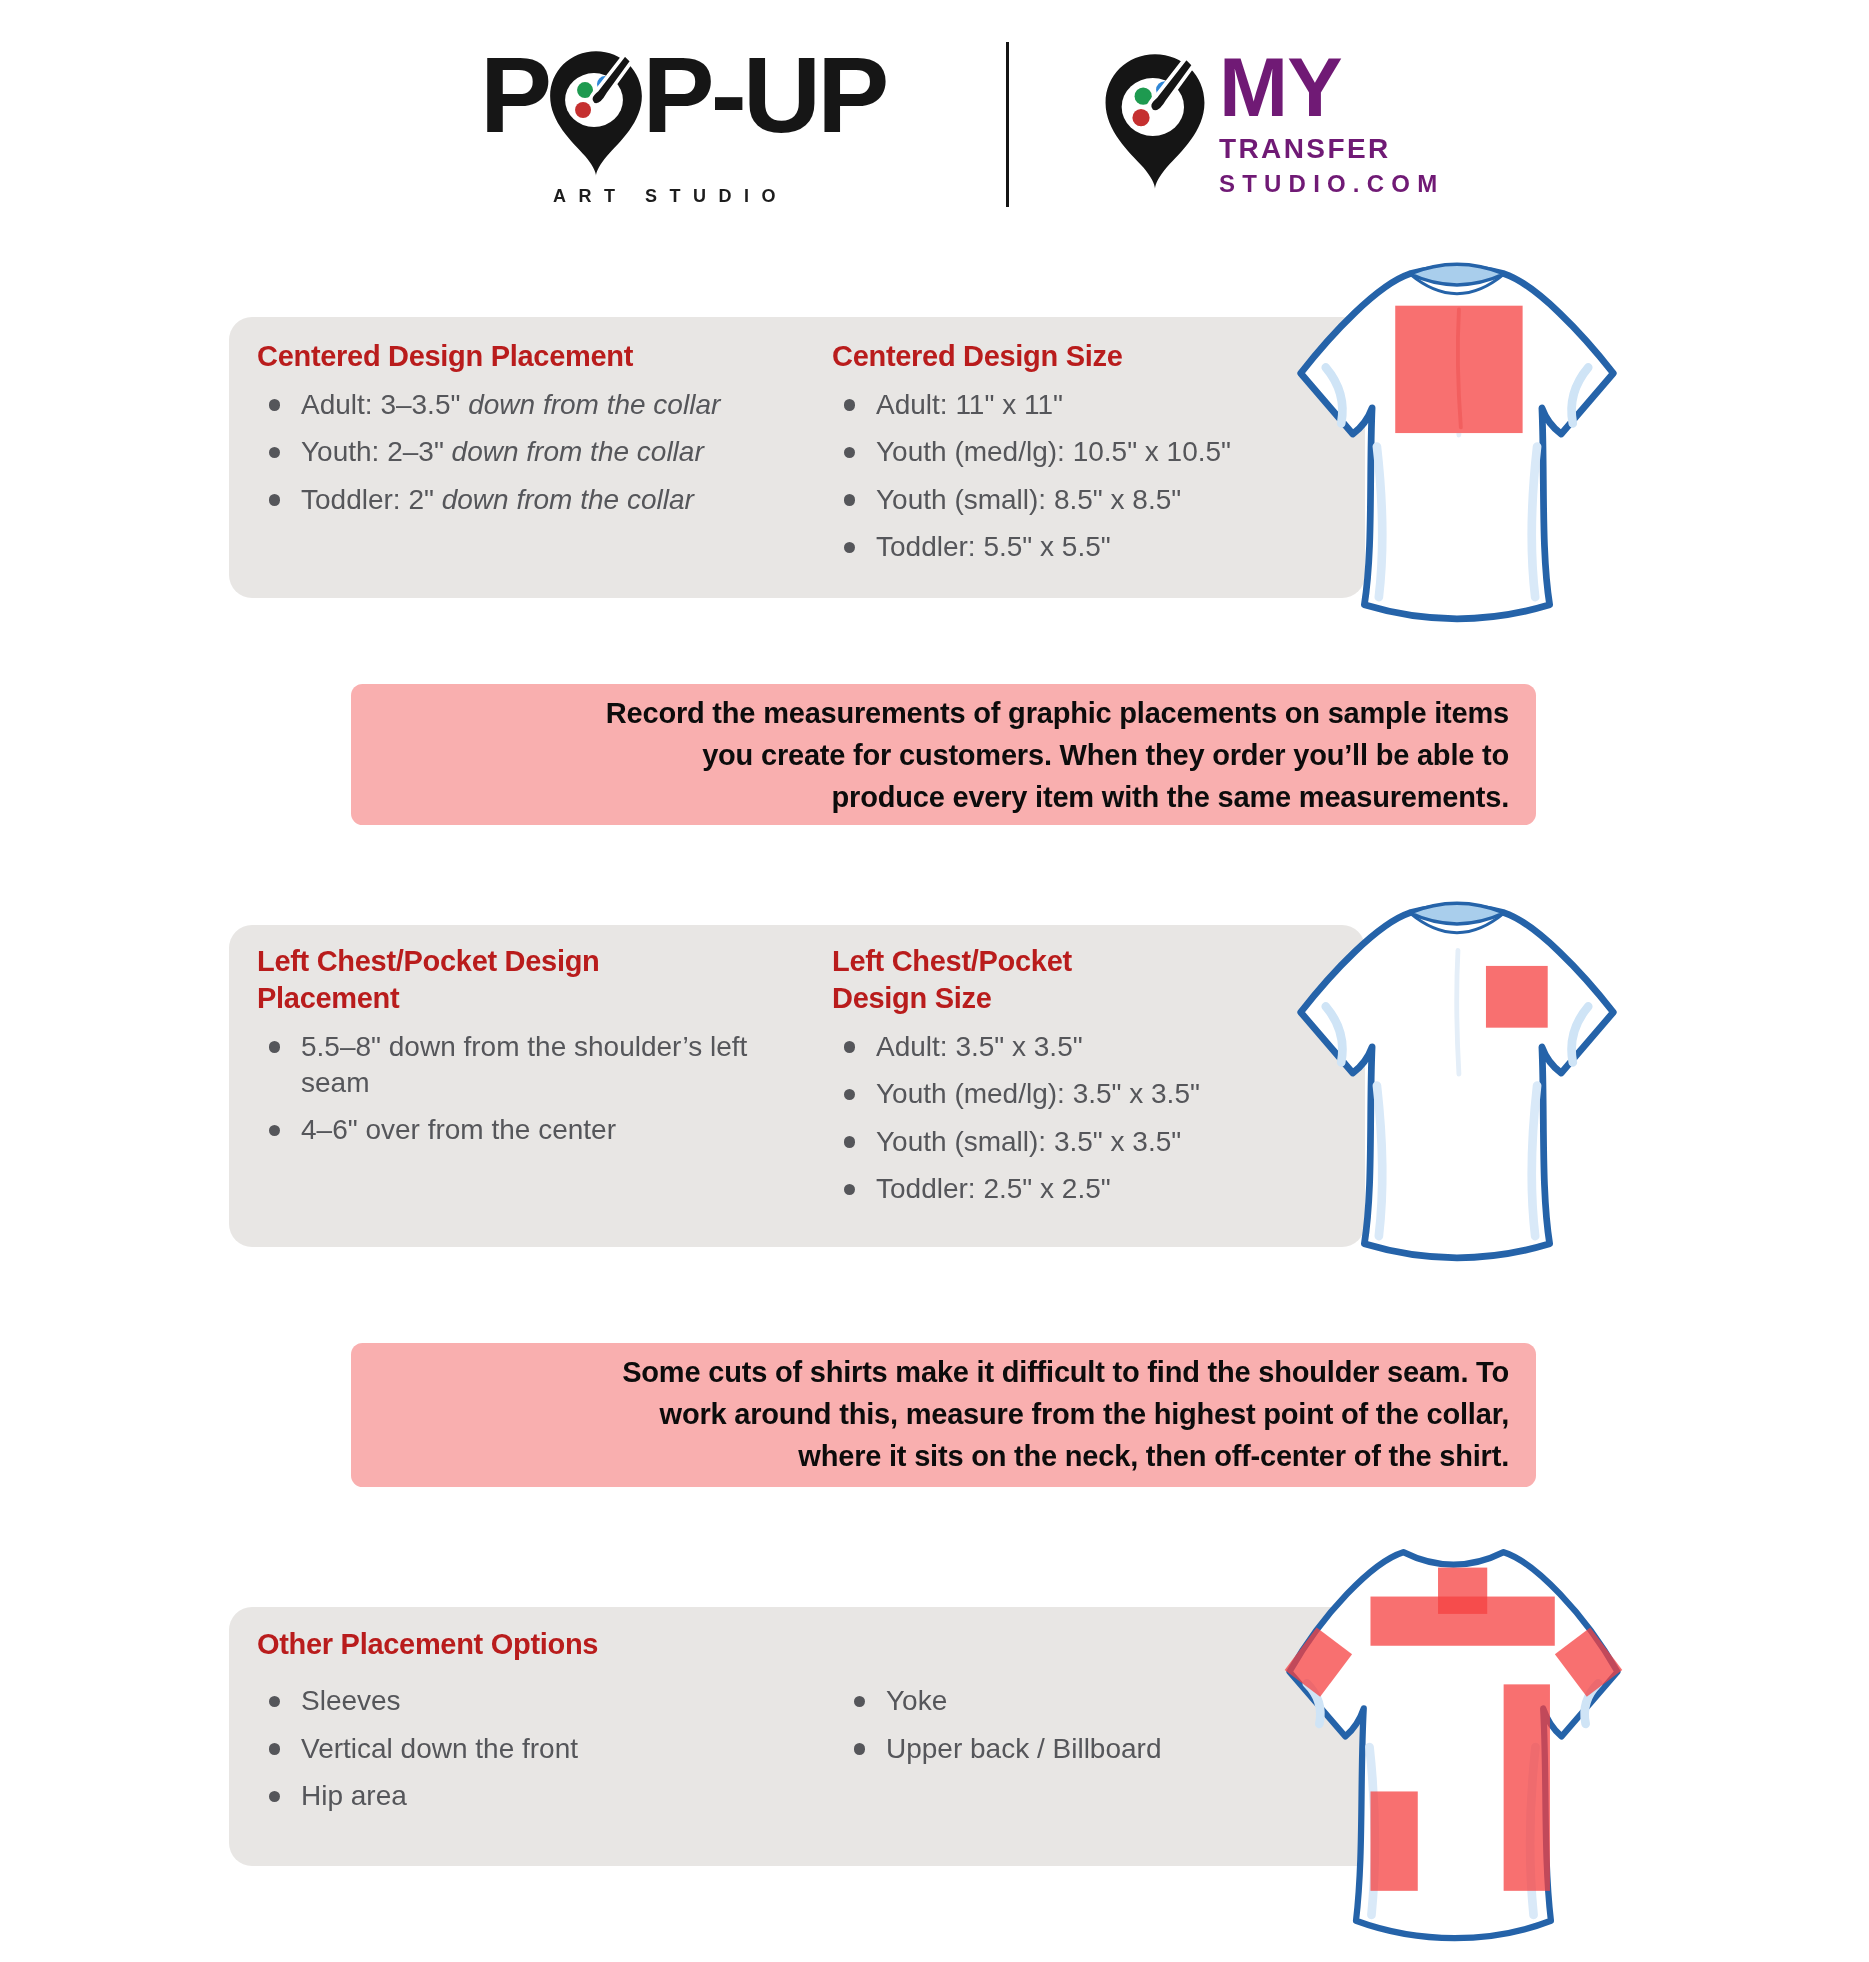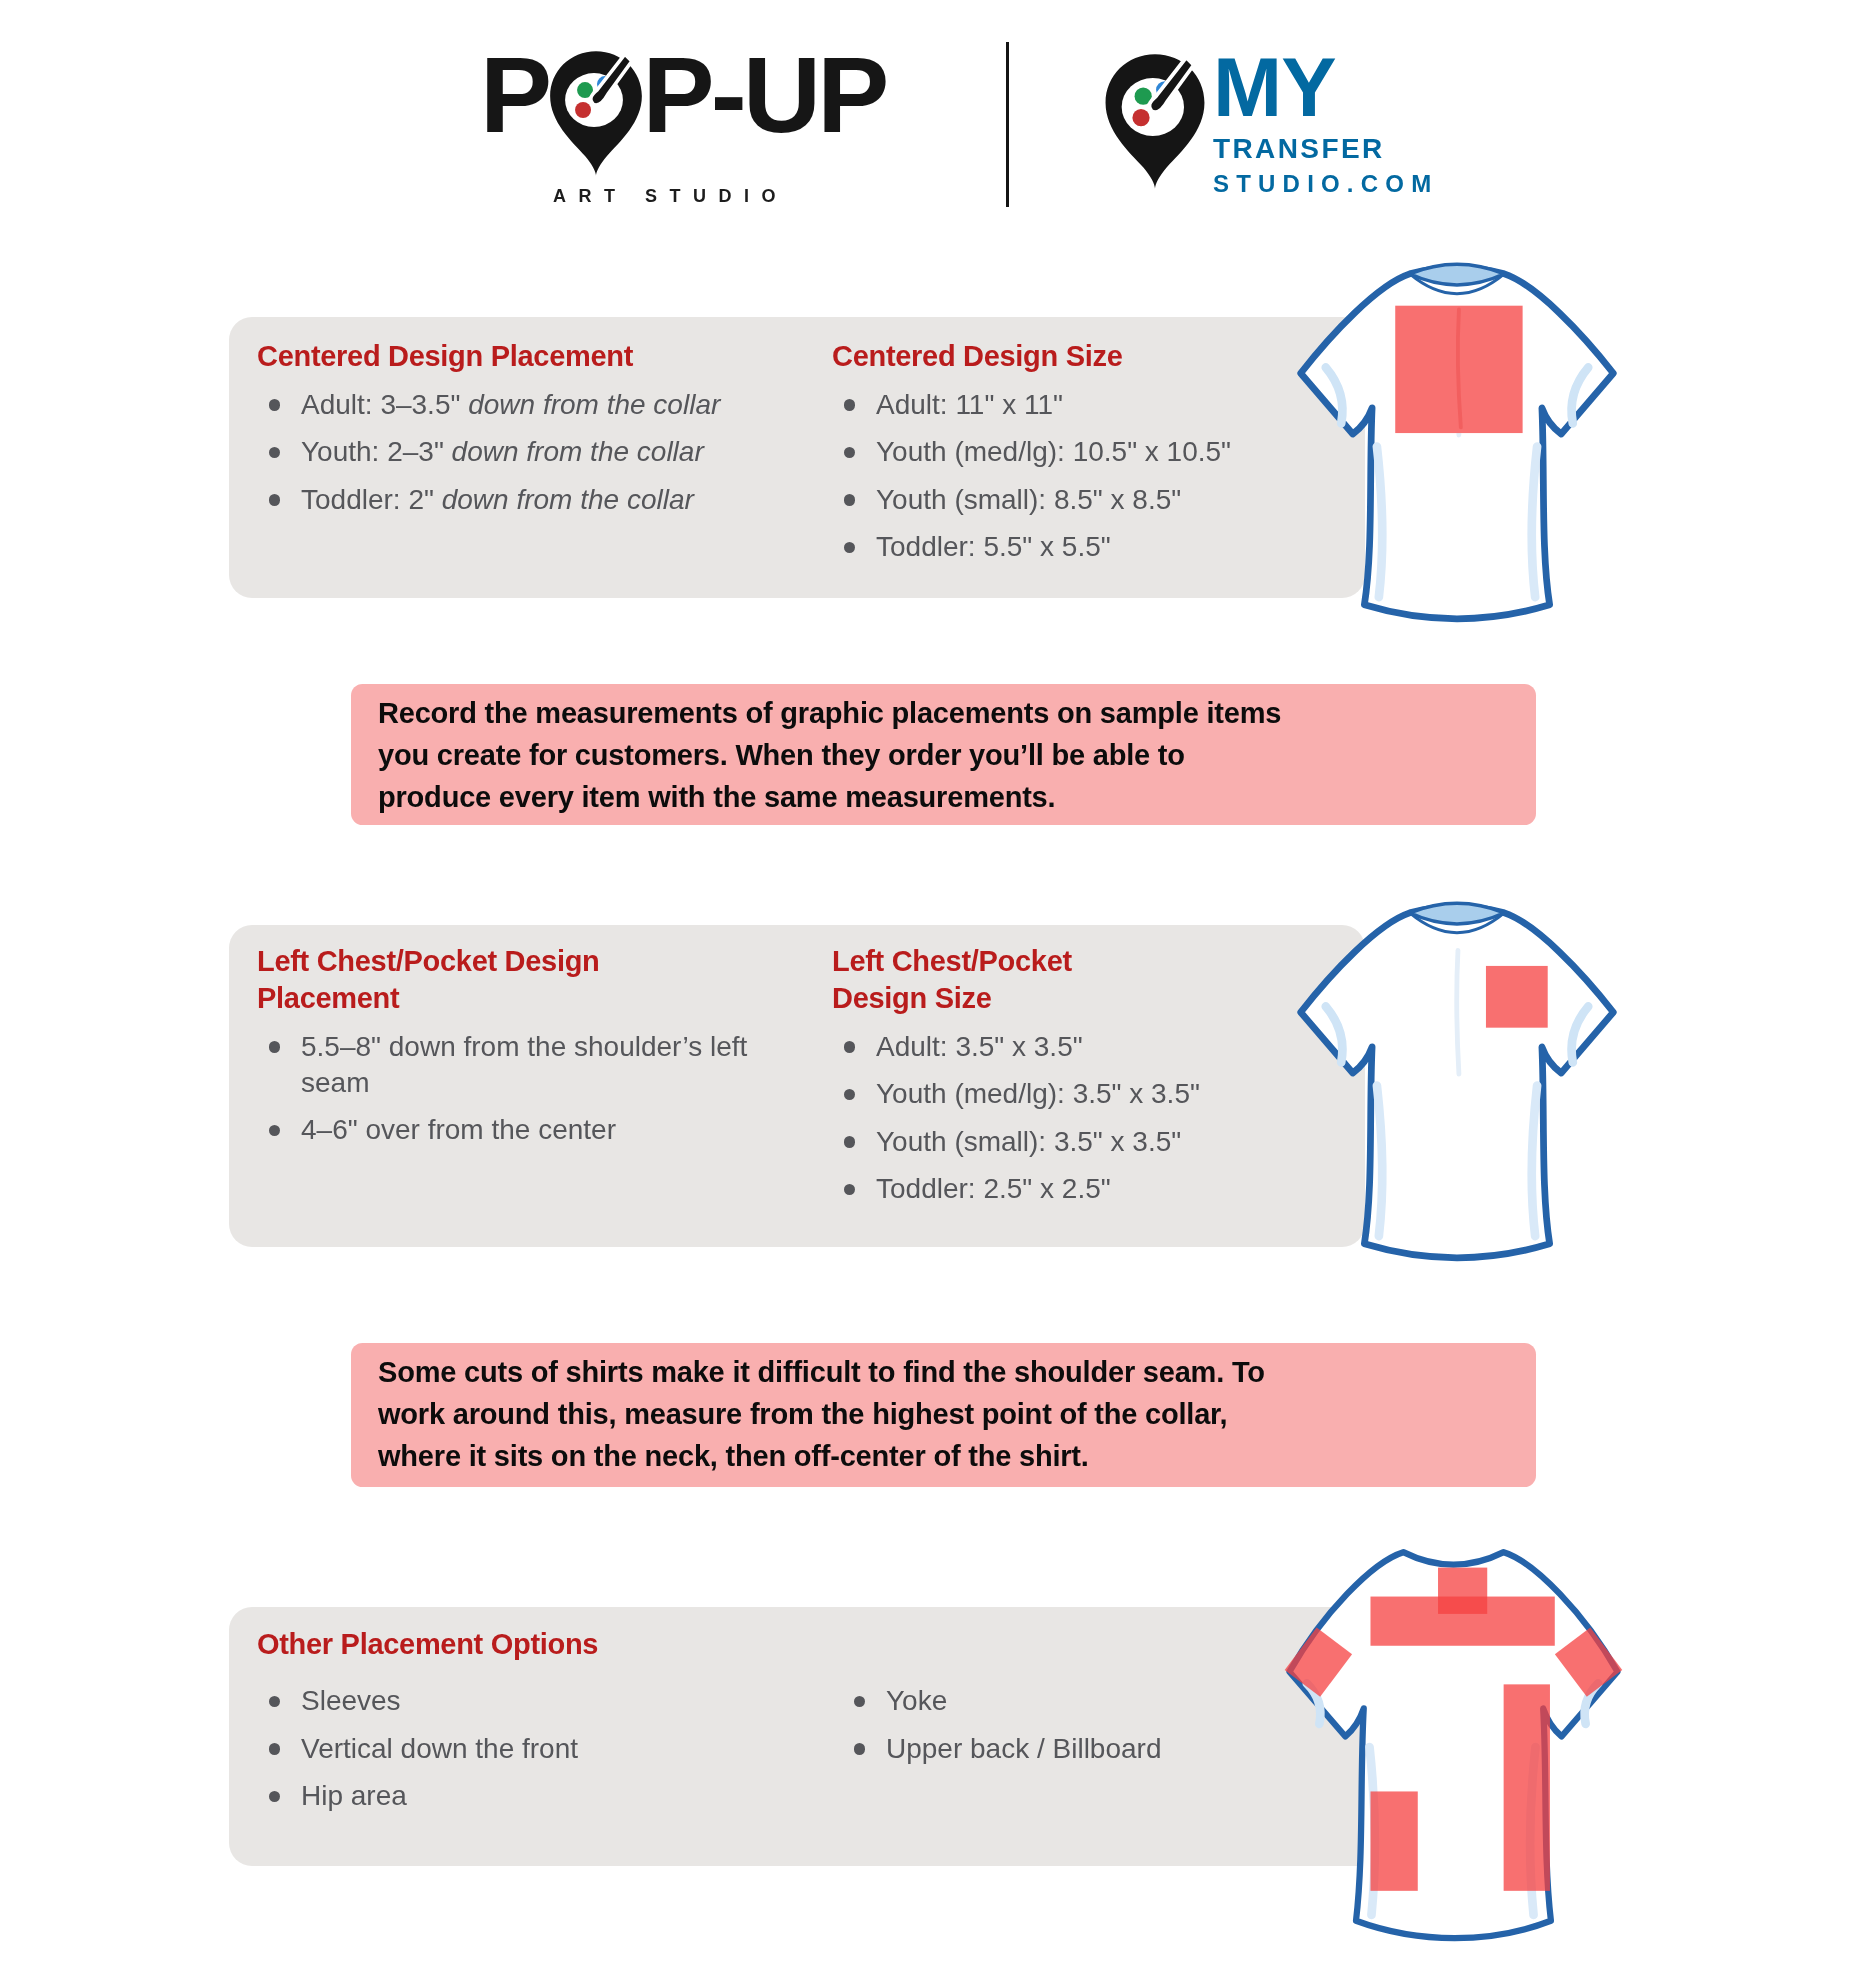--- a/index.html
+++ b/index.html
@@ -9,21 +9,21 @@
 
   
   .logo-popup{left:480px;top:38px;}
   .popup-row{display:flex;align-items:flex-start;}
   .popup-word{font-size:108px;font-weight:bold;color:#161616;letter-spacing:-3.8px;line-height:113px;}
   .popup-pin{width:100px;height:140px;margin:5.8px -3.8px 0 -1.9px;}
   .popup-tagline{margin:1.9px 0 0 73px;font-size:18px;font-weight:bold;color:#1d1d1d;letter-spacing:12.5px;}
   .logo-divider{left:1006px;top:42px;width:2.9px;height:165px;background:#141414;}
   .logo-my{left:1101px;top:50px;display:flex;}
   .my-pin{width:108px;height:144px;}
-  .my-text{margin-left:4px;color:#0369a1;}
+  .my-text{margin-left:10px;color:#701a75;}
   .my-line1{font-size:83px;font-weight:bold;line-height:75px;letter-spacing:-1px;}
   .my-line2{font-size:28px;font-weight:bold;letter-spacing:2.4px;margin-top:7.7px;}
   .my-line3{font-size:24px;font-weight:bold;letter-spacing:7.2px;margin-top:5.8px;}
 
   
   .panel{background:#E8E6E4;border-radius:23px;}
   .panel-1{left:229px;top:317px;width:1136px;height:281px;}
   .panel-2{left:229px;top:925px;width:1136px;height:322px;}
   .panel-3{left:229px;top:1607px;width:1174px;height:259px;}
 
@@ -39,21 +39,21 @@
   .col-p2-right{left:832px;top:943px;width:538px;}
   .p3-title{left:257px;top:1626px;width:576px;}
   .p3-list-left{left:257px;top:1660px;width:538px;}
   .p3-list-right{left:842px;top:1660px;width:500px;}
   .p3-list-left li,.p3-list-right li{margin-top:13.4px;line-height:37px;}
   .ital{font-style:italic;}
 
   
   .note{left:351px;width:1185px;background:#F9AFAF;border-radius:11.5px;
         padding:7.7px 27px;box-sizing:border-box;color:#0c0c0c;
-        font-weight:bold;font-size:29px;line-height:42px;letter-spacing:-0.2px;}
+        font-weight:bold;font-size:29px;line-height:42px;letter-spacing:-0.2px;text-align:right;}
   .note-1{top:684px;min-height:140px;}
   .note-2{top:1343px;min-height:144px;}
 
   
   .shirt1{left:1283px;top:242px;width:348px;height:386px;}
   .shirt2{left:1283px;top:881px;width:348px;height:386px;}
   .shirt3{left:1274px;top:1535px;width:357px;height:428px;}
   svg{display:block;}
 </style>
 </head>

